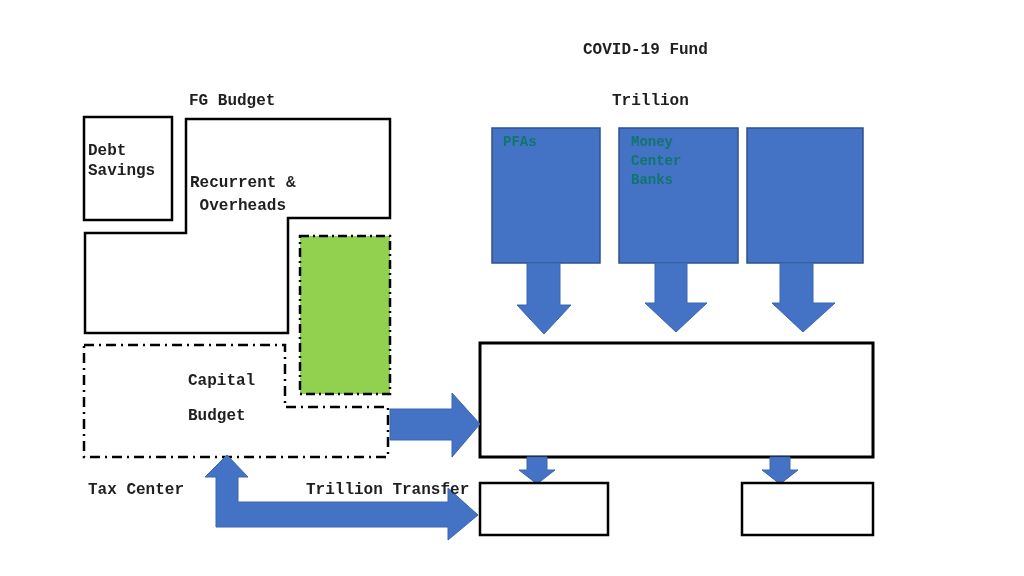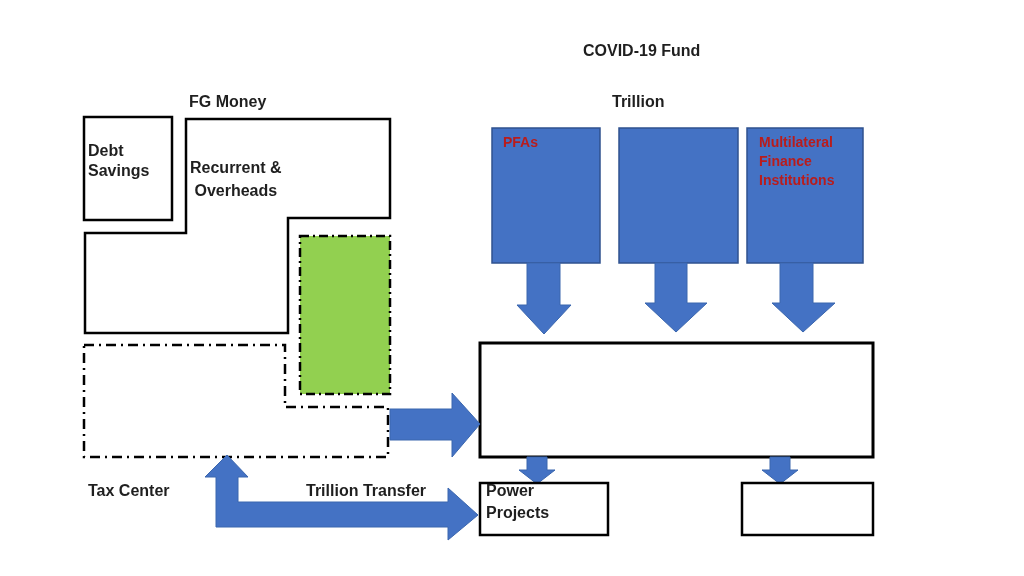--- a/index.html
+++ b/index.html
@@ -1,33 +1,33 @@
 <!DOCTYPE html>
 <html><head>
 <meta charset="utf-8">
 <style>
   html,body{margin:0;padding:0;background:#fff;}
   .stage{
     position:relative;width:1024px;height:576px;background:#ffffff;
-    overflow:hidden;font-family:Liberation Sans, sans-serif;
+    overflow:hidden;font-family:Liberation Mono, monospace;
   }
   .stage svg{position:absolute;left:0;top:0;}
   .outline-box{fill:#ffffff;stroke:#000000;stroke-width:2.5;}
   .thick{stroke-width:3;}
   .dashdot{stroke:#000000;stroke-width:2.5;stroke-dasharray:9 4 2 4;}
   .dashdot-open{fill:#ffffff;stroke:#000000;stroke-width:2.5;stroke-dasharray:10 5 2 5;}
   .blue-box{stroke:#2F528F;stroke-width:1.5;}
   .arrow{stroke:#3A66AE;stroke-width:1;}
   .label{
     position:absolute;font-weight:700;font-size:16px;line-height:19px;
     color:#1f1f1f;white-space:pre-wrap;
   }
   .white-label{
     position:absolute;font-weight:700;font-size:14px;line-height:19px;
-    color:#b91c1c;white-space:pre-wrap;
+    color:#0f766e;white-space:pre-wrap;
   }
   .lh22{line-height:22px;}
   .lh23{line-height:23px;}
   .lh24{line-height:20px;}
   .lh25{line-height:25px;}
   .lh35{line-height:35px;}
   .lh38{line-height:38px;}
 </style>
 </head>
 <body>
@@ -60,27 +60,27 @@
 
     <path d="M527,457 H547 V470 H555 L537,484 L519,470 H527 Z" class="arrow" fill="#4472C4"></path>
     <path d="M770,457 H790 V470 H798 L780,484 L762,470 H770 Z" class="arrow" fill="#4472C4"></path>
 
     <rect x="480" y="483" width="128" height="52" class="outline-box"></rect>
     <rect x="742" y="483" width="131" height="52" class="outline-box"></rect>
   </svg>
 
   <div class="label" style="left:583px;top:41px">COVID-19 Fund</div>
   <div class="label" style="left:612px;top:92px">Trillion</div>
-  <div class="label" style="left:189px;top:92px">FG Money</div>
+  <div class="label" style="left:189px;top:92px">FG Budget</div>
   <div class="label lh24" style="left:88px;top:141px">Debt
 Savings</div>
-  <div class="label lh23" style="left:190px;top:156px">Recurrent &amp;
+  <div class="label lh23" style="left:190px;top:172px">Recurrent &amp;
  Overheads</div>
+  <div class="label lh35" style="left:188px;top:364px">Capital
+Budget</div>
   <div class="label" style="left:88px;top:481px">Tax Center</div>
   <div class="label" style="left:306px;top:481px">Trillion Transfer</div>
   <div class="white-label" style="left:503px;top:133px">PFAs</div>
-  <div class="white-label" style="left:759px;top:133px">Multilateral
-Finance
-Institutions</div>
-  <div class="label lh22" style="left:486px;top:480px">Power
-Projects</div>
+  <div class="white-label" style="left:631px;top:133px">Money
+Center
+Banks</div>
 
 </div>
 
 </body></html>

